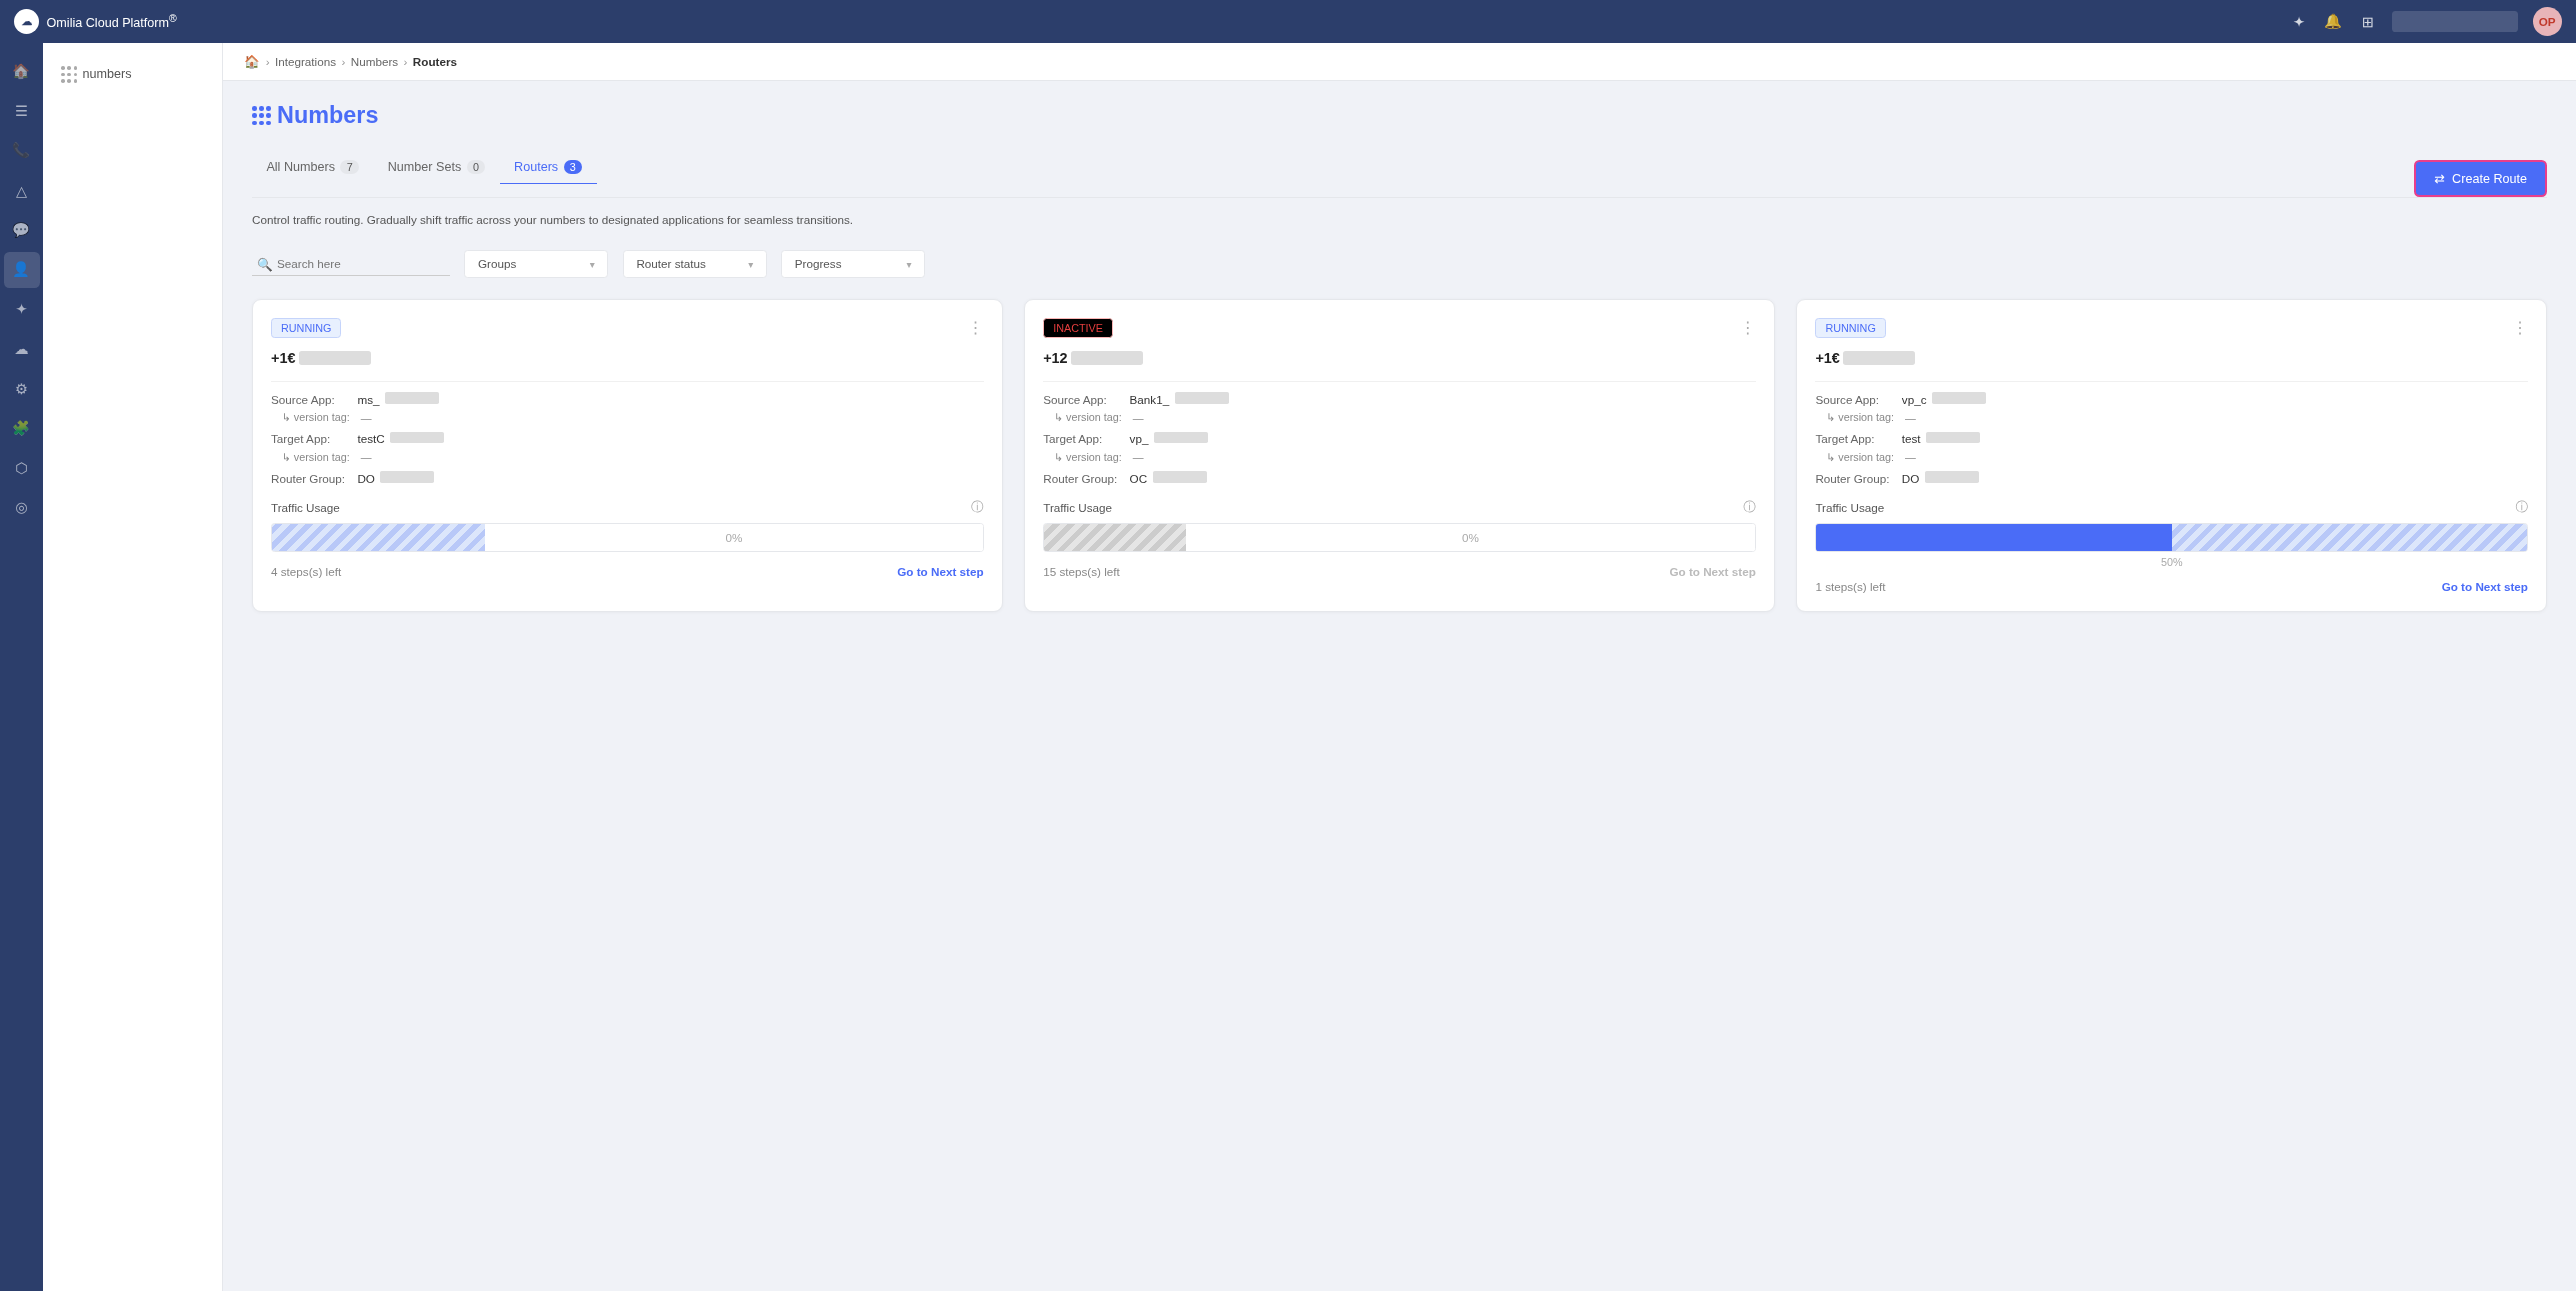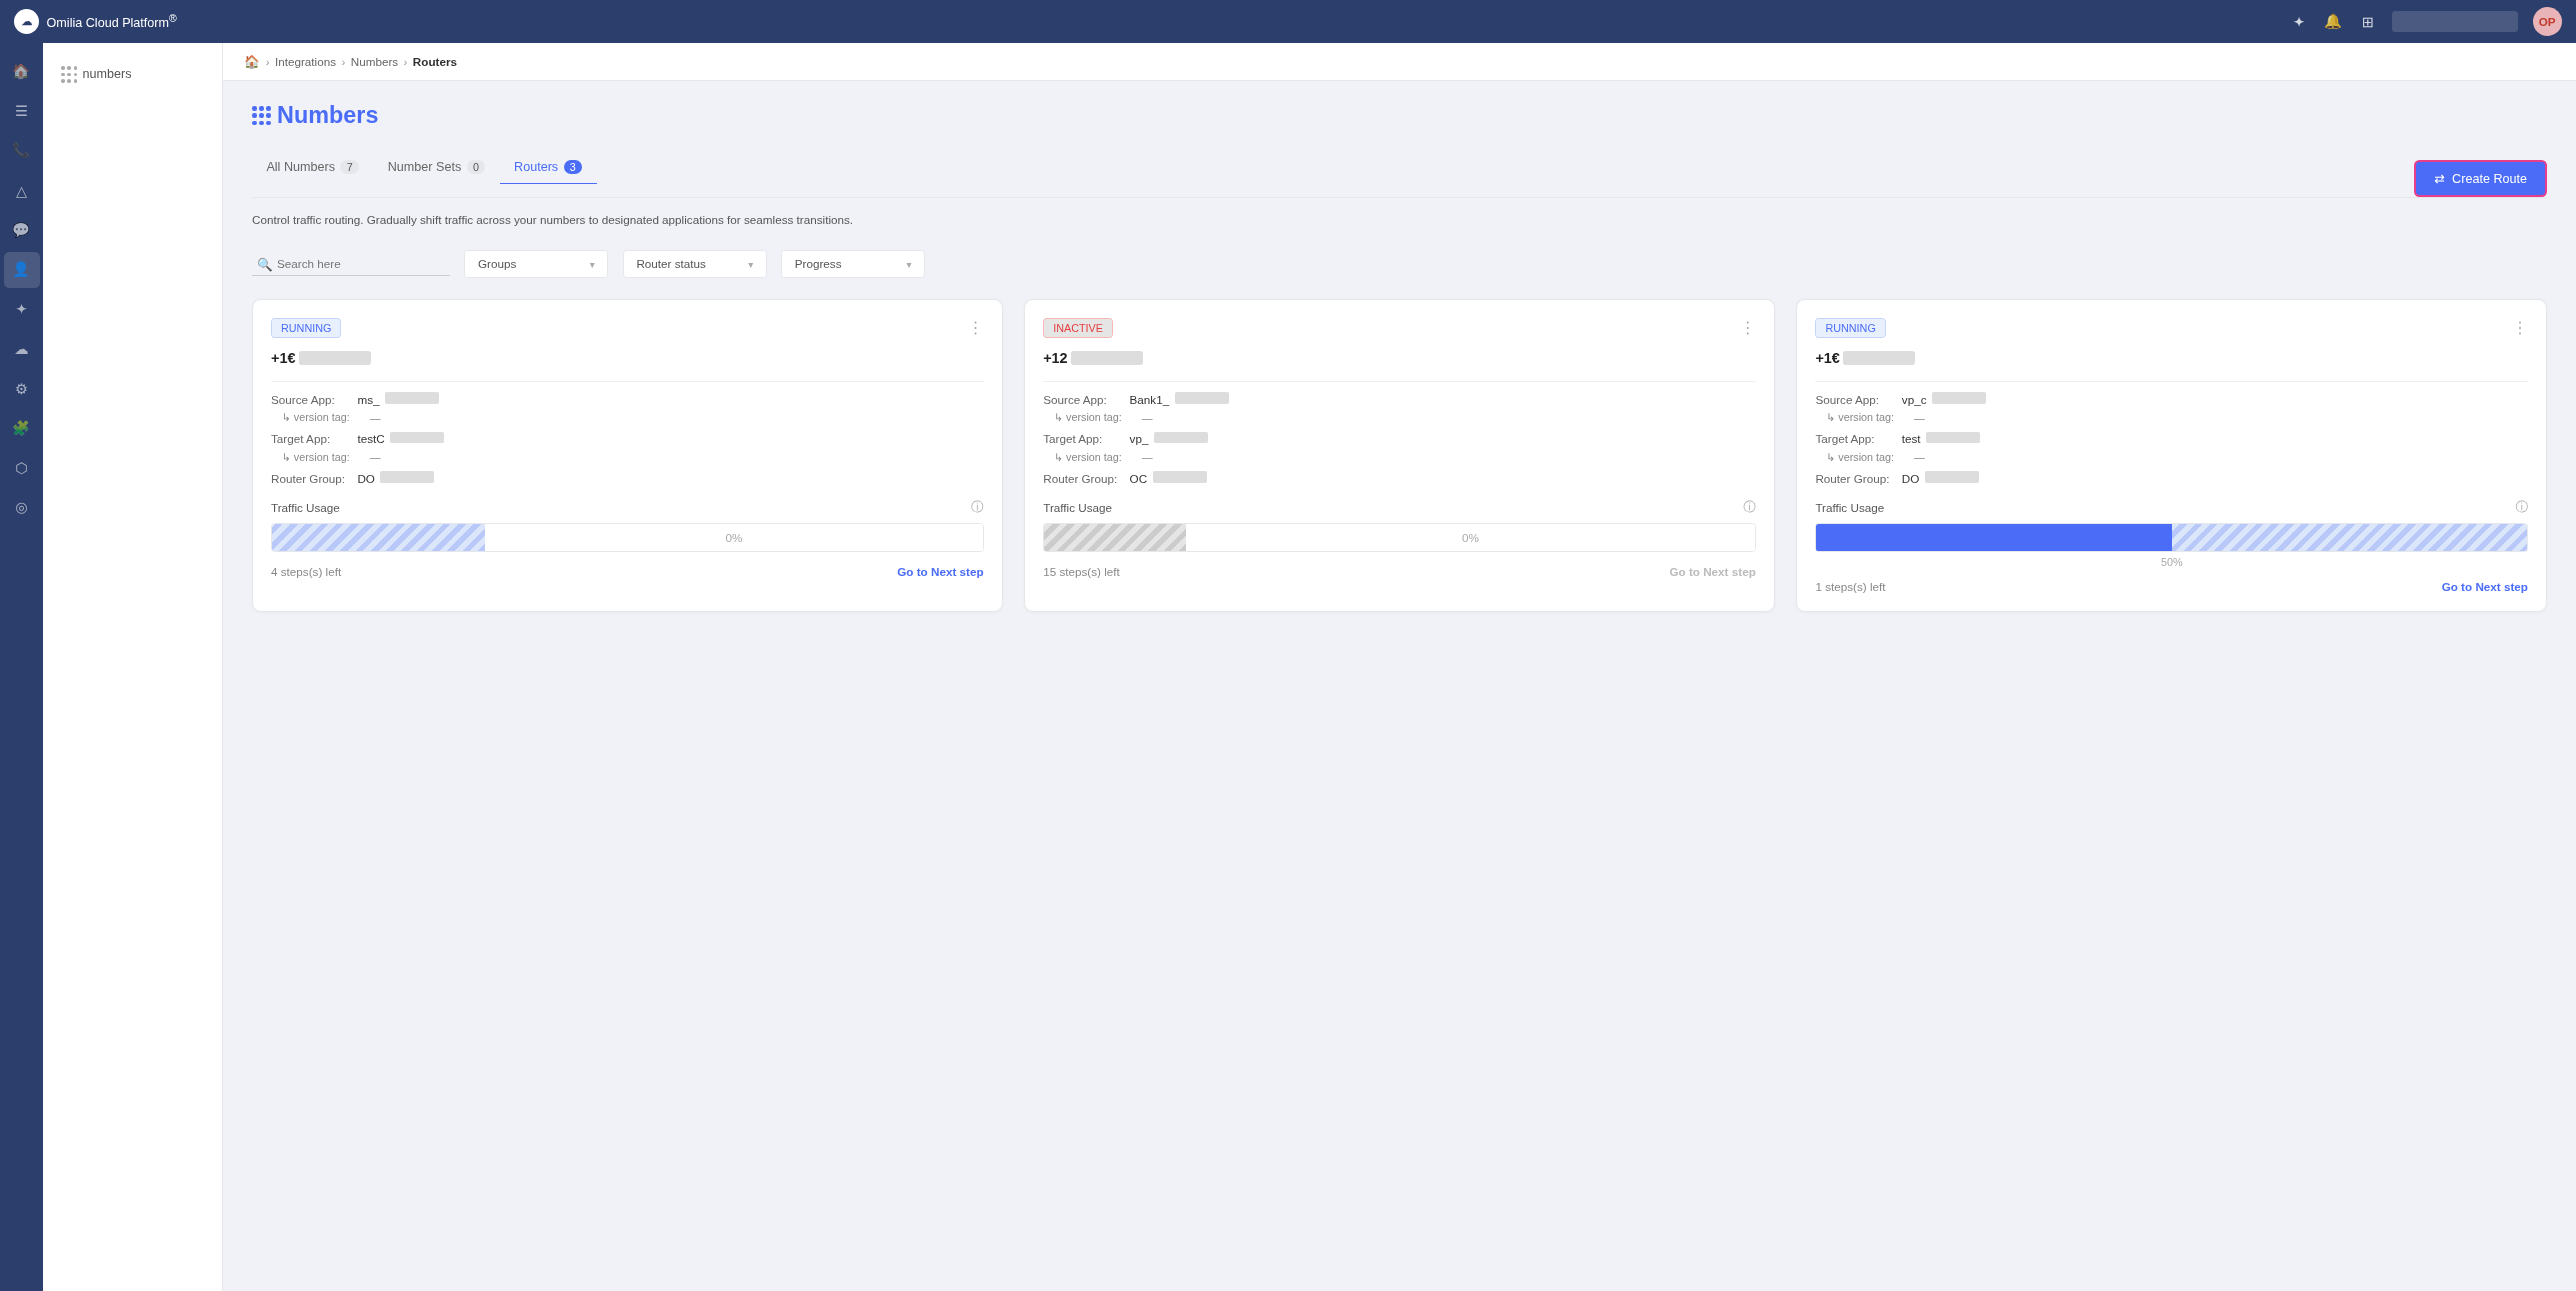--- a/index.html
+++ b/index.html
@@ -311,21 +311,21 @@
       padding: 2.7px 9px;
       font-size: 10.8px;
       font-weight: 400;
     }
     .status-running {
       background: #e8f0fe;
       color: #4a6cf7;
       border: 0.9px solid #c5d4fb;
     }
     .status-inactive {
-      background: #e5e5e5;
+      background: #000000;
       color: #e53e3e;
       border: 0.9px solid #fbb6b6;
     }
 
     .card-menu {
       color: #aaa;
       cursor: pointer;
       font-size: 16px;
       line-height: 1;
     }
@@ -378,21 +378,21 @@
       display: inline-block;
       height: 11.7px;
       width: 54px;
     }
     .version-tag {
       color: #888;
       font-size: 10.8px;
       margin-left: 10.8px;
       display: flex;
       align-items: center;
-      gap: 20px;
+      gap: 11px;
     }
 
     
     .traffic-section {
       margin-top: 14.4px;
     }
     .traffic-label-row {
       display: flex;
       align-items: center;
       justify-content: space-between;

